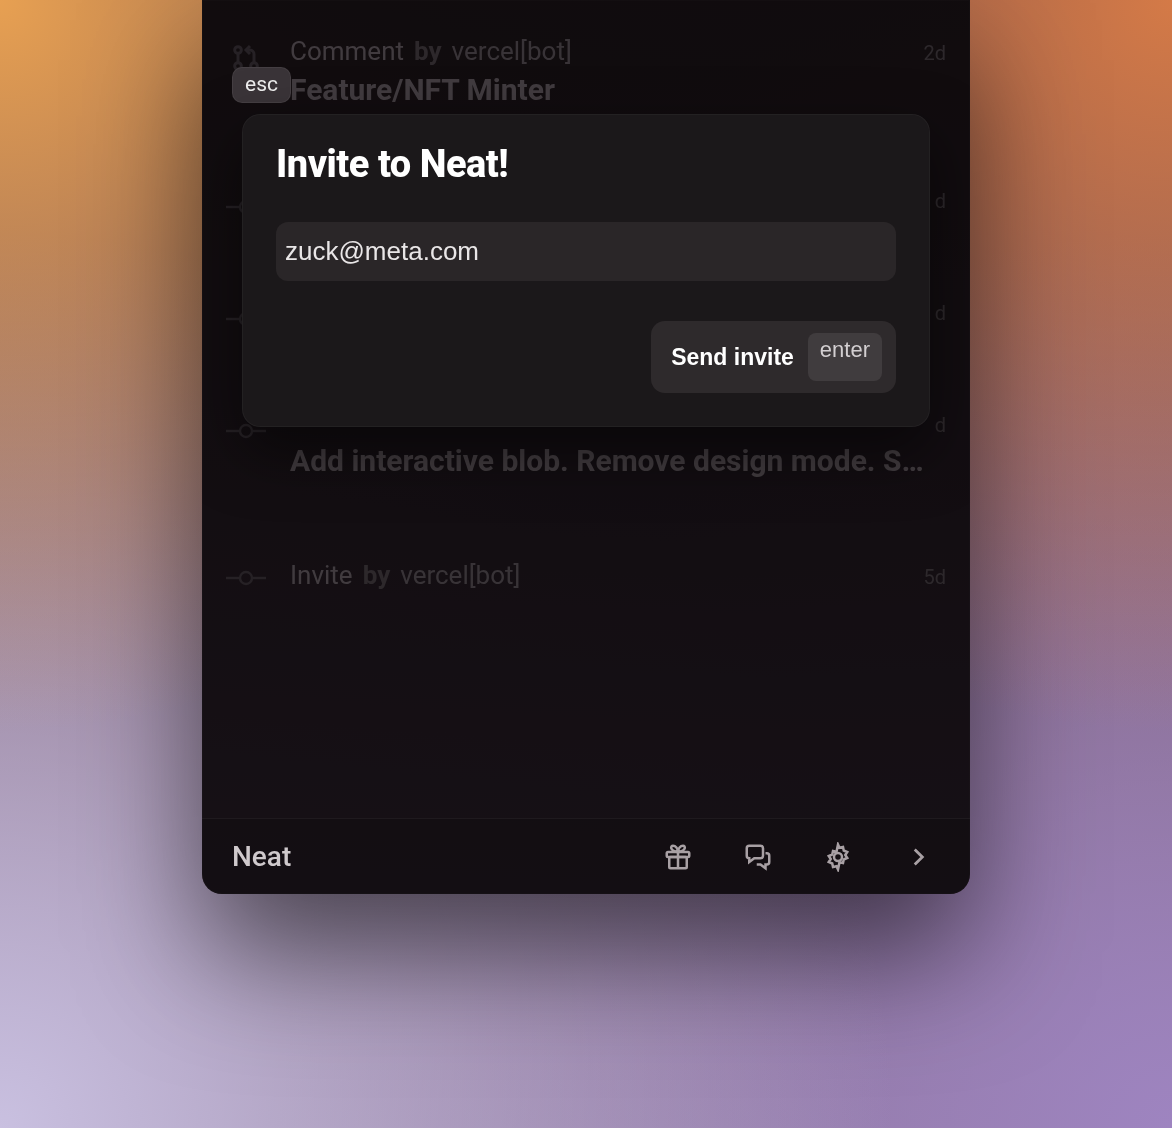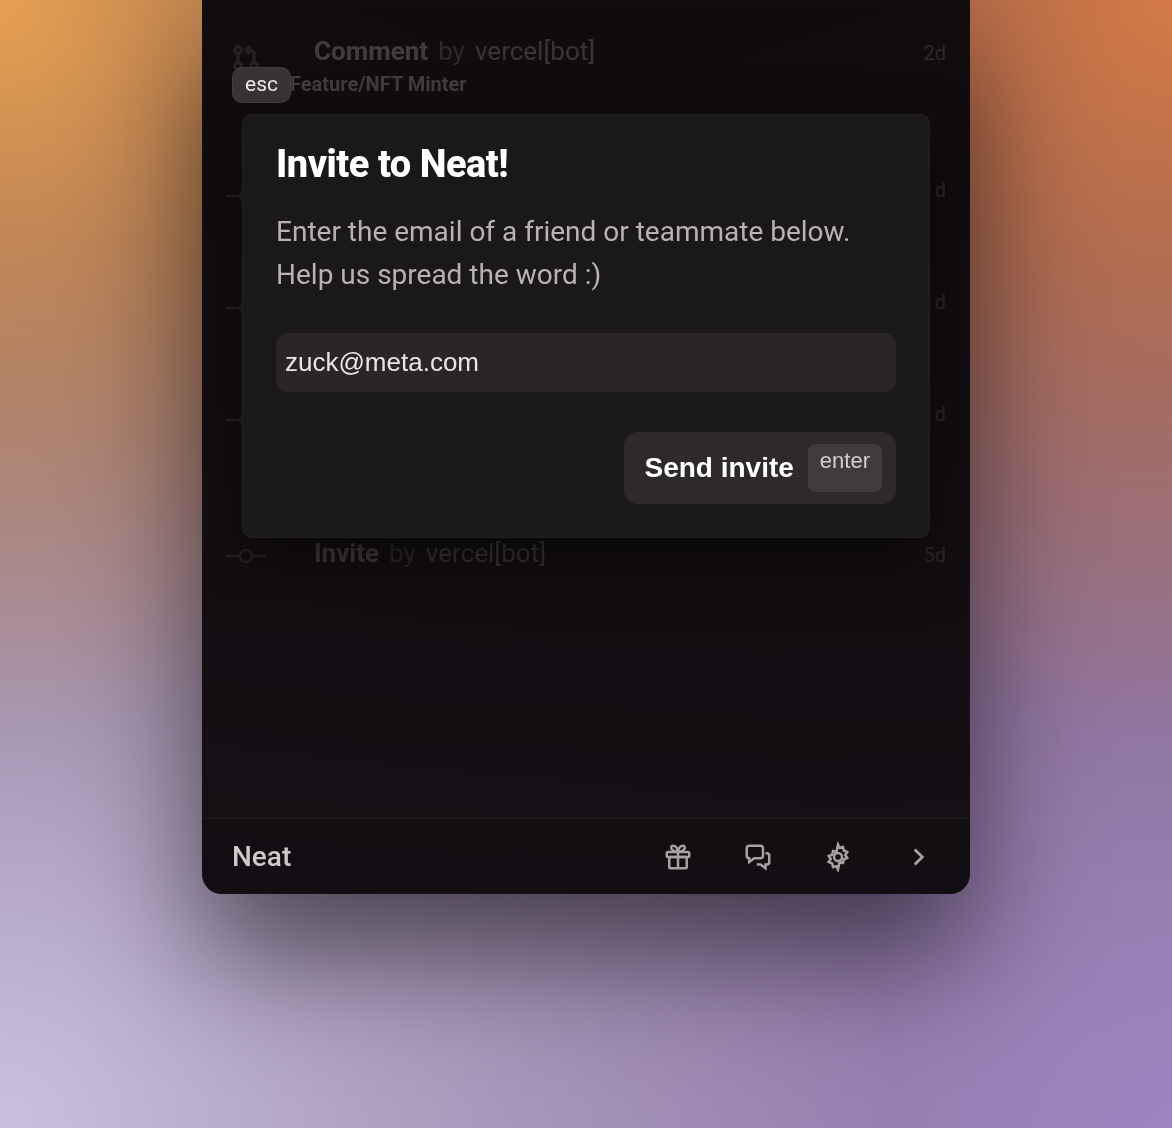--- a/index.html
+++ b/index.html
@@ -46,31 +46,31 @@
     flex-shrink: 0;
     padding-top: 6px;
   }
   .item .body { flex: 1; min-width: 0; }
   .meta-line {
     display: flex;
     gap: 10px;
     align-items: baseline;
     font-size: 26px;
   }
-  .meta-line .kind { color: #a59ca1; font-weight: 700; margin-left: 24px; }
-  .meta-line .by   { color: #6d6569; }
+  .meta-line .kind { color: #a59ca1; font-weight: 400; }
+  .meta-line .by   { color: #6d6569; font-weight: bold; }
   .meta-line .who  { color: #8d8589; }
   .meta-line .age {
     margin-left: auto;
     color: #6d6569;
     font-size: 20px;
   }
   .title-line {
     margin-top: 6px;
-    font-size: 20px;
+    font-size: 30px;
     font-weight: 700;
     color: #a59ca1;
     white-space: nowrap;
     overflow: hidden;
     text-overflow: ellipsis;
   }
 
   .dim-overlay {
     position: absolute;
     inset: 0;
@@ -90,21 +90,21 @@
     border: 1px solid rgba(255,255,255,0.06);
   }
 
   
   .modal {
     position: absolute;
     top: 114px;
     left: 40px;
     right: 40px;
     background: #1b181a;
-    border-radius: 10px;
+    border-radius: 18px;
     padding: 28px 34px 34px;
     box-shadow: 0 24px 60px rgba(0,0,0,0.5), 0 0 0 1px rgba(255,255,255,0.04) inset;
   }
   .modal h1 {
     color: #fff;
     font-size: 38px;
     font-weight: 800;
     letter-spacing: -0.5px;
   }
   .modal p {
@@ -132,21 +132,21 @@
   .send-btn {
     display: flex;
     align-items: center;
     gap: 14px;
     background: #2e2a2c;
     border: none;
     border-radius: 14px;
     padding: 12px 14px 12px 20px;
     cursor: pointer;
   }
-  .send-btn .lbl { color: #fff; font-size: 28px; font-weight: 600; }
+  .send-btn .lbl { color: #fff; font-size: 23px; font-weight: 600; }
   .send-btn .kbd {
     background: #403c3e;
     color: #d3cfd1;
     font-size: 22px;
     padding: 4px 12px 18px;
     border-radius: 8px;
   }
 
   
   .footer {
@@ -282,21 +282,20 @@
     </div>
 
   </div>
 
   <div class="dim-overlay"></div>
 
   <div class="esc-chip">esc</div>
 
   <div class="modal">
     <h1>Invite to Neat!</h1>
-    <p>Enter the email of a friend or teammate below. Help us spread the word :)</p>
     <input class="email" type="text" value="zuck@meta.com" style="">
     <div class="actions">
       <button class="send-btn">
         <span class="lbl">Send invite</span>
         <span class="kbd">enter</span>
       </button>
     </div>
   </div>
 
   <div class="footer">

